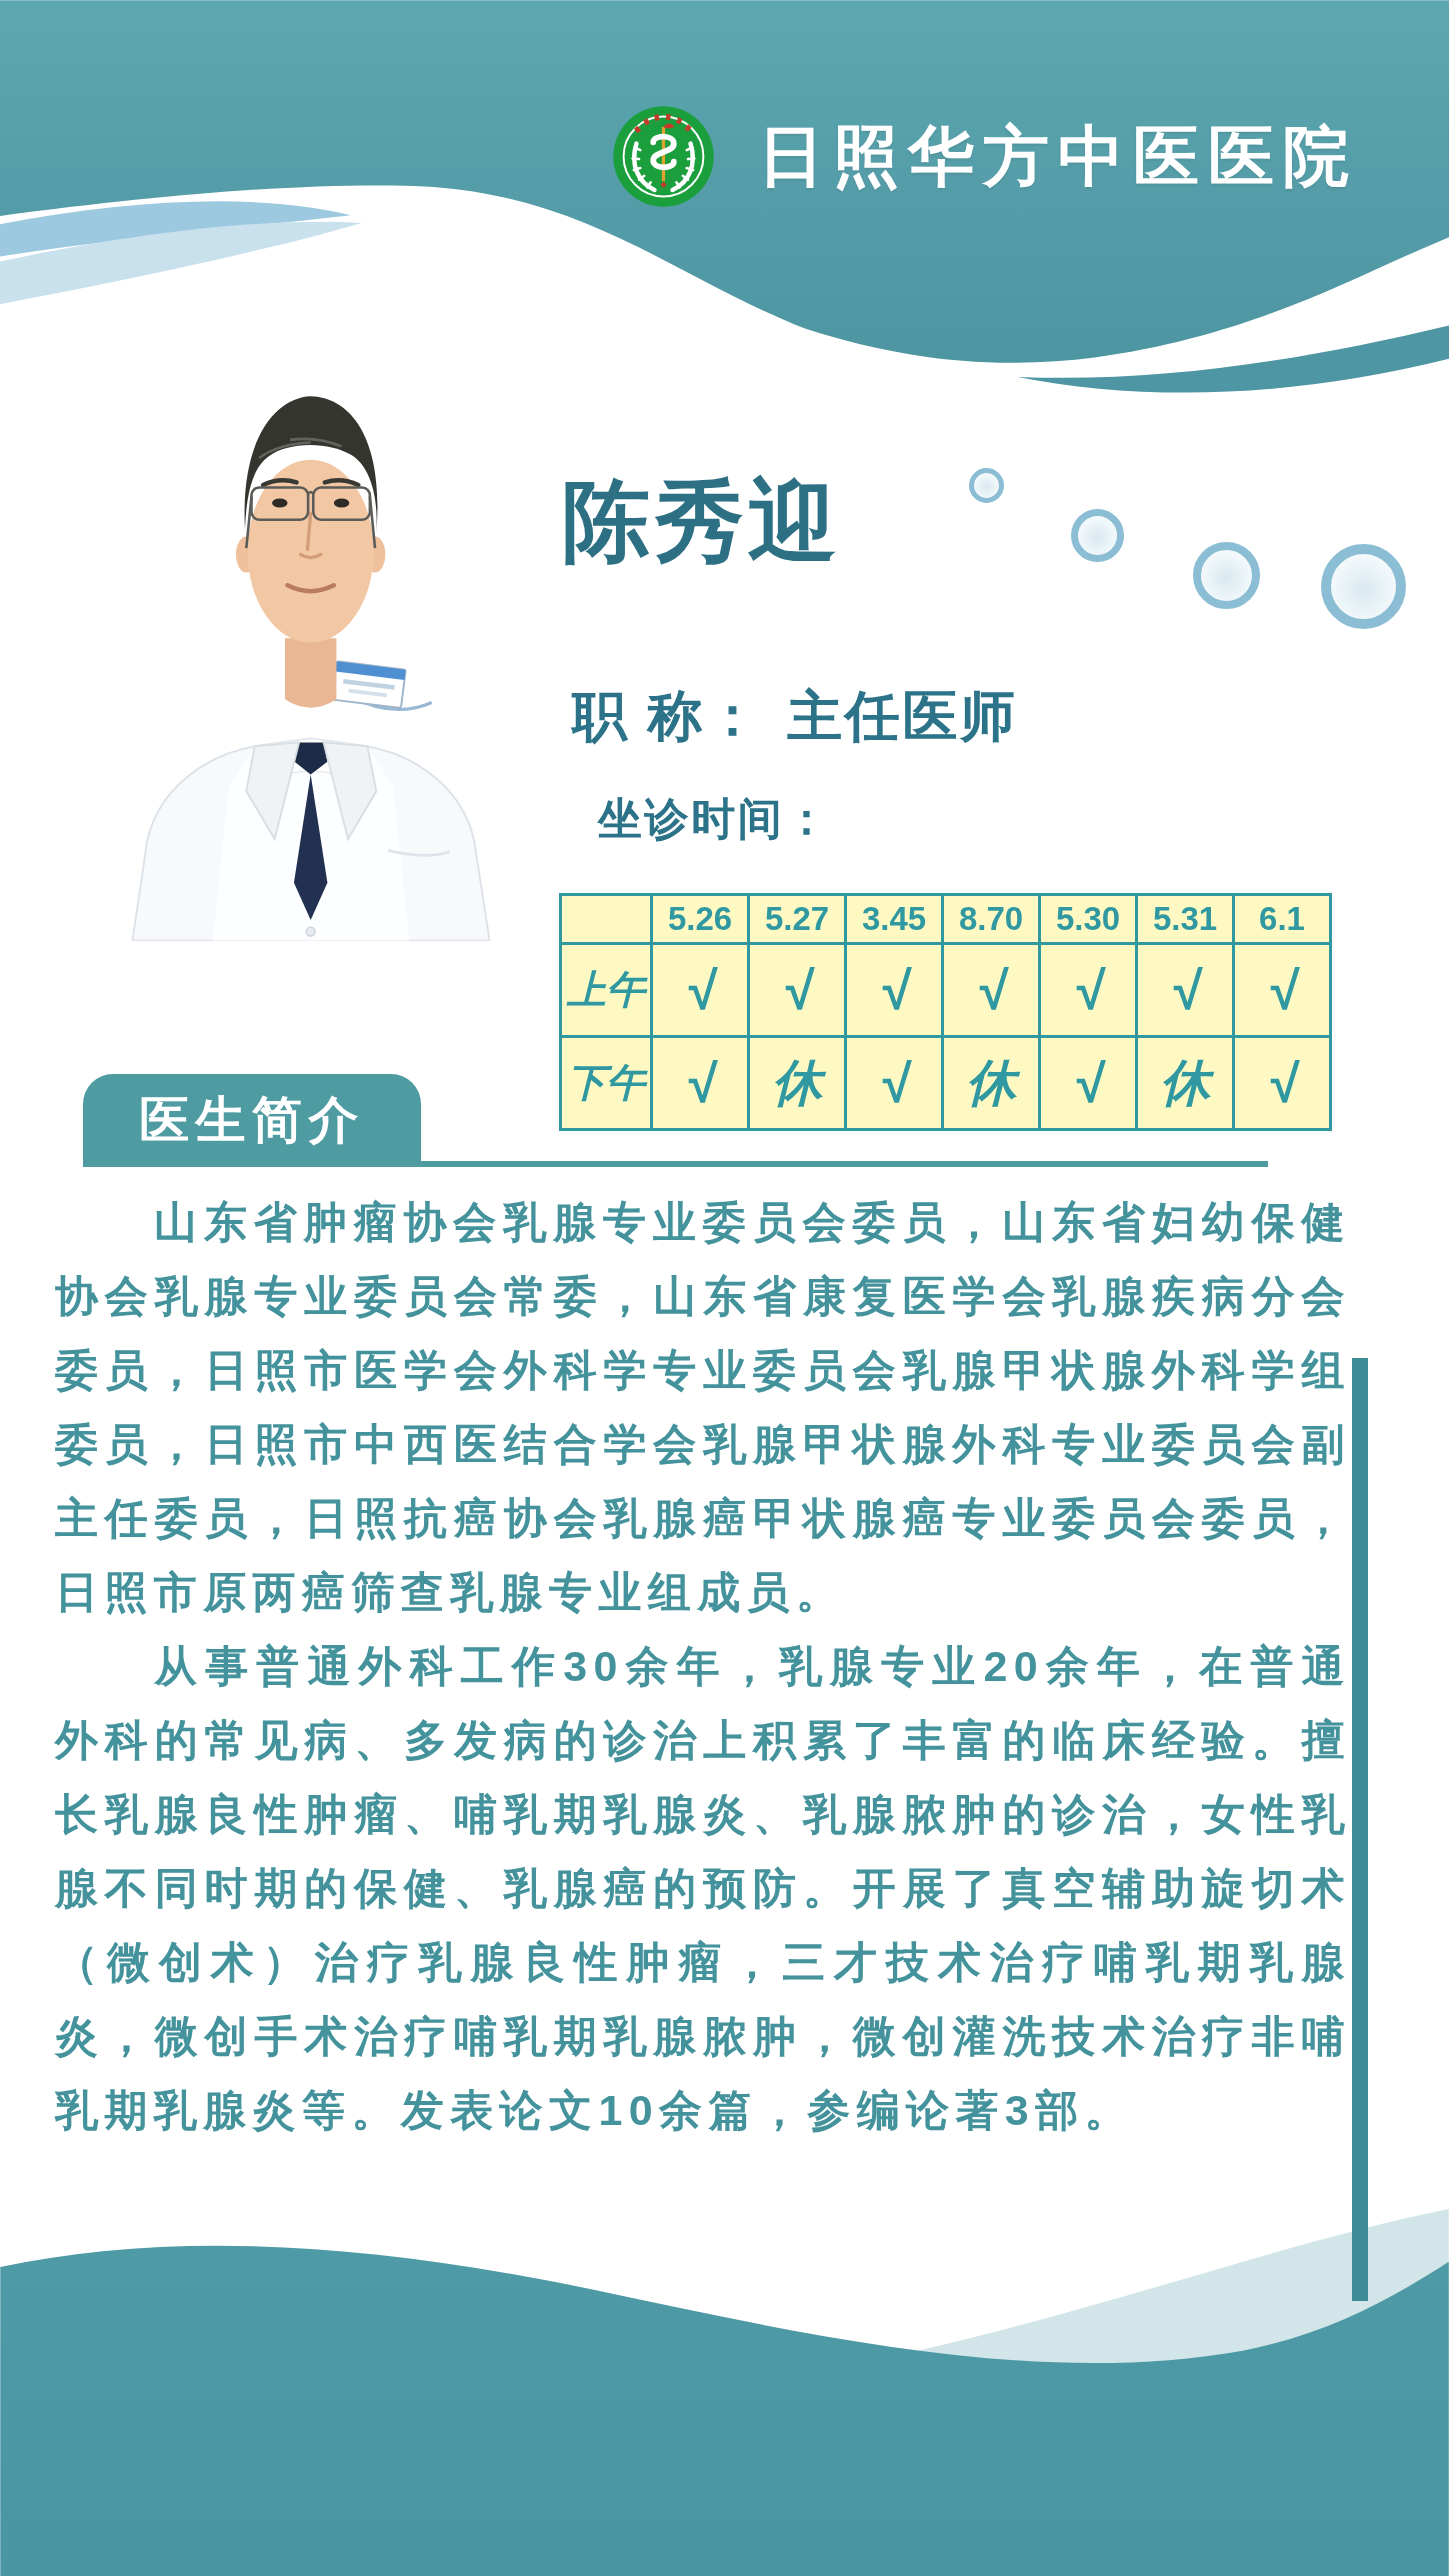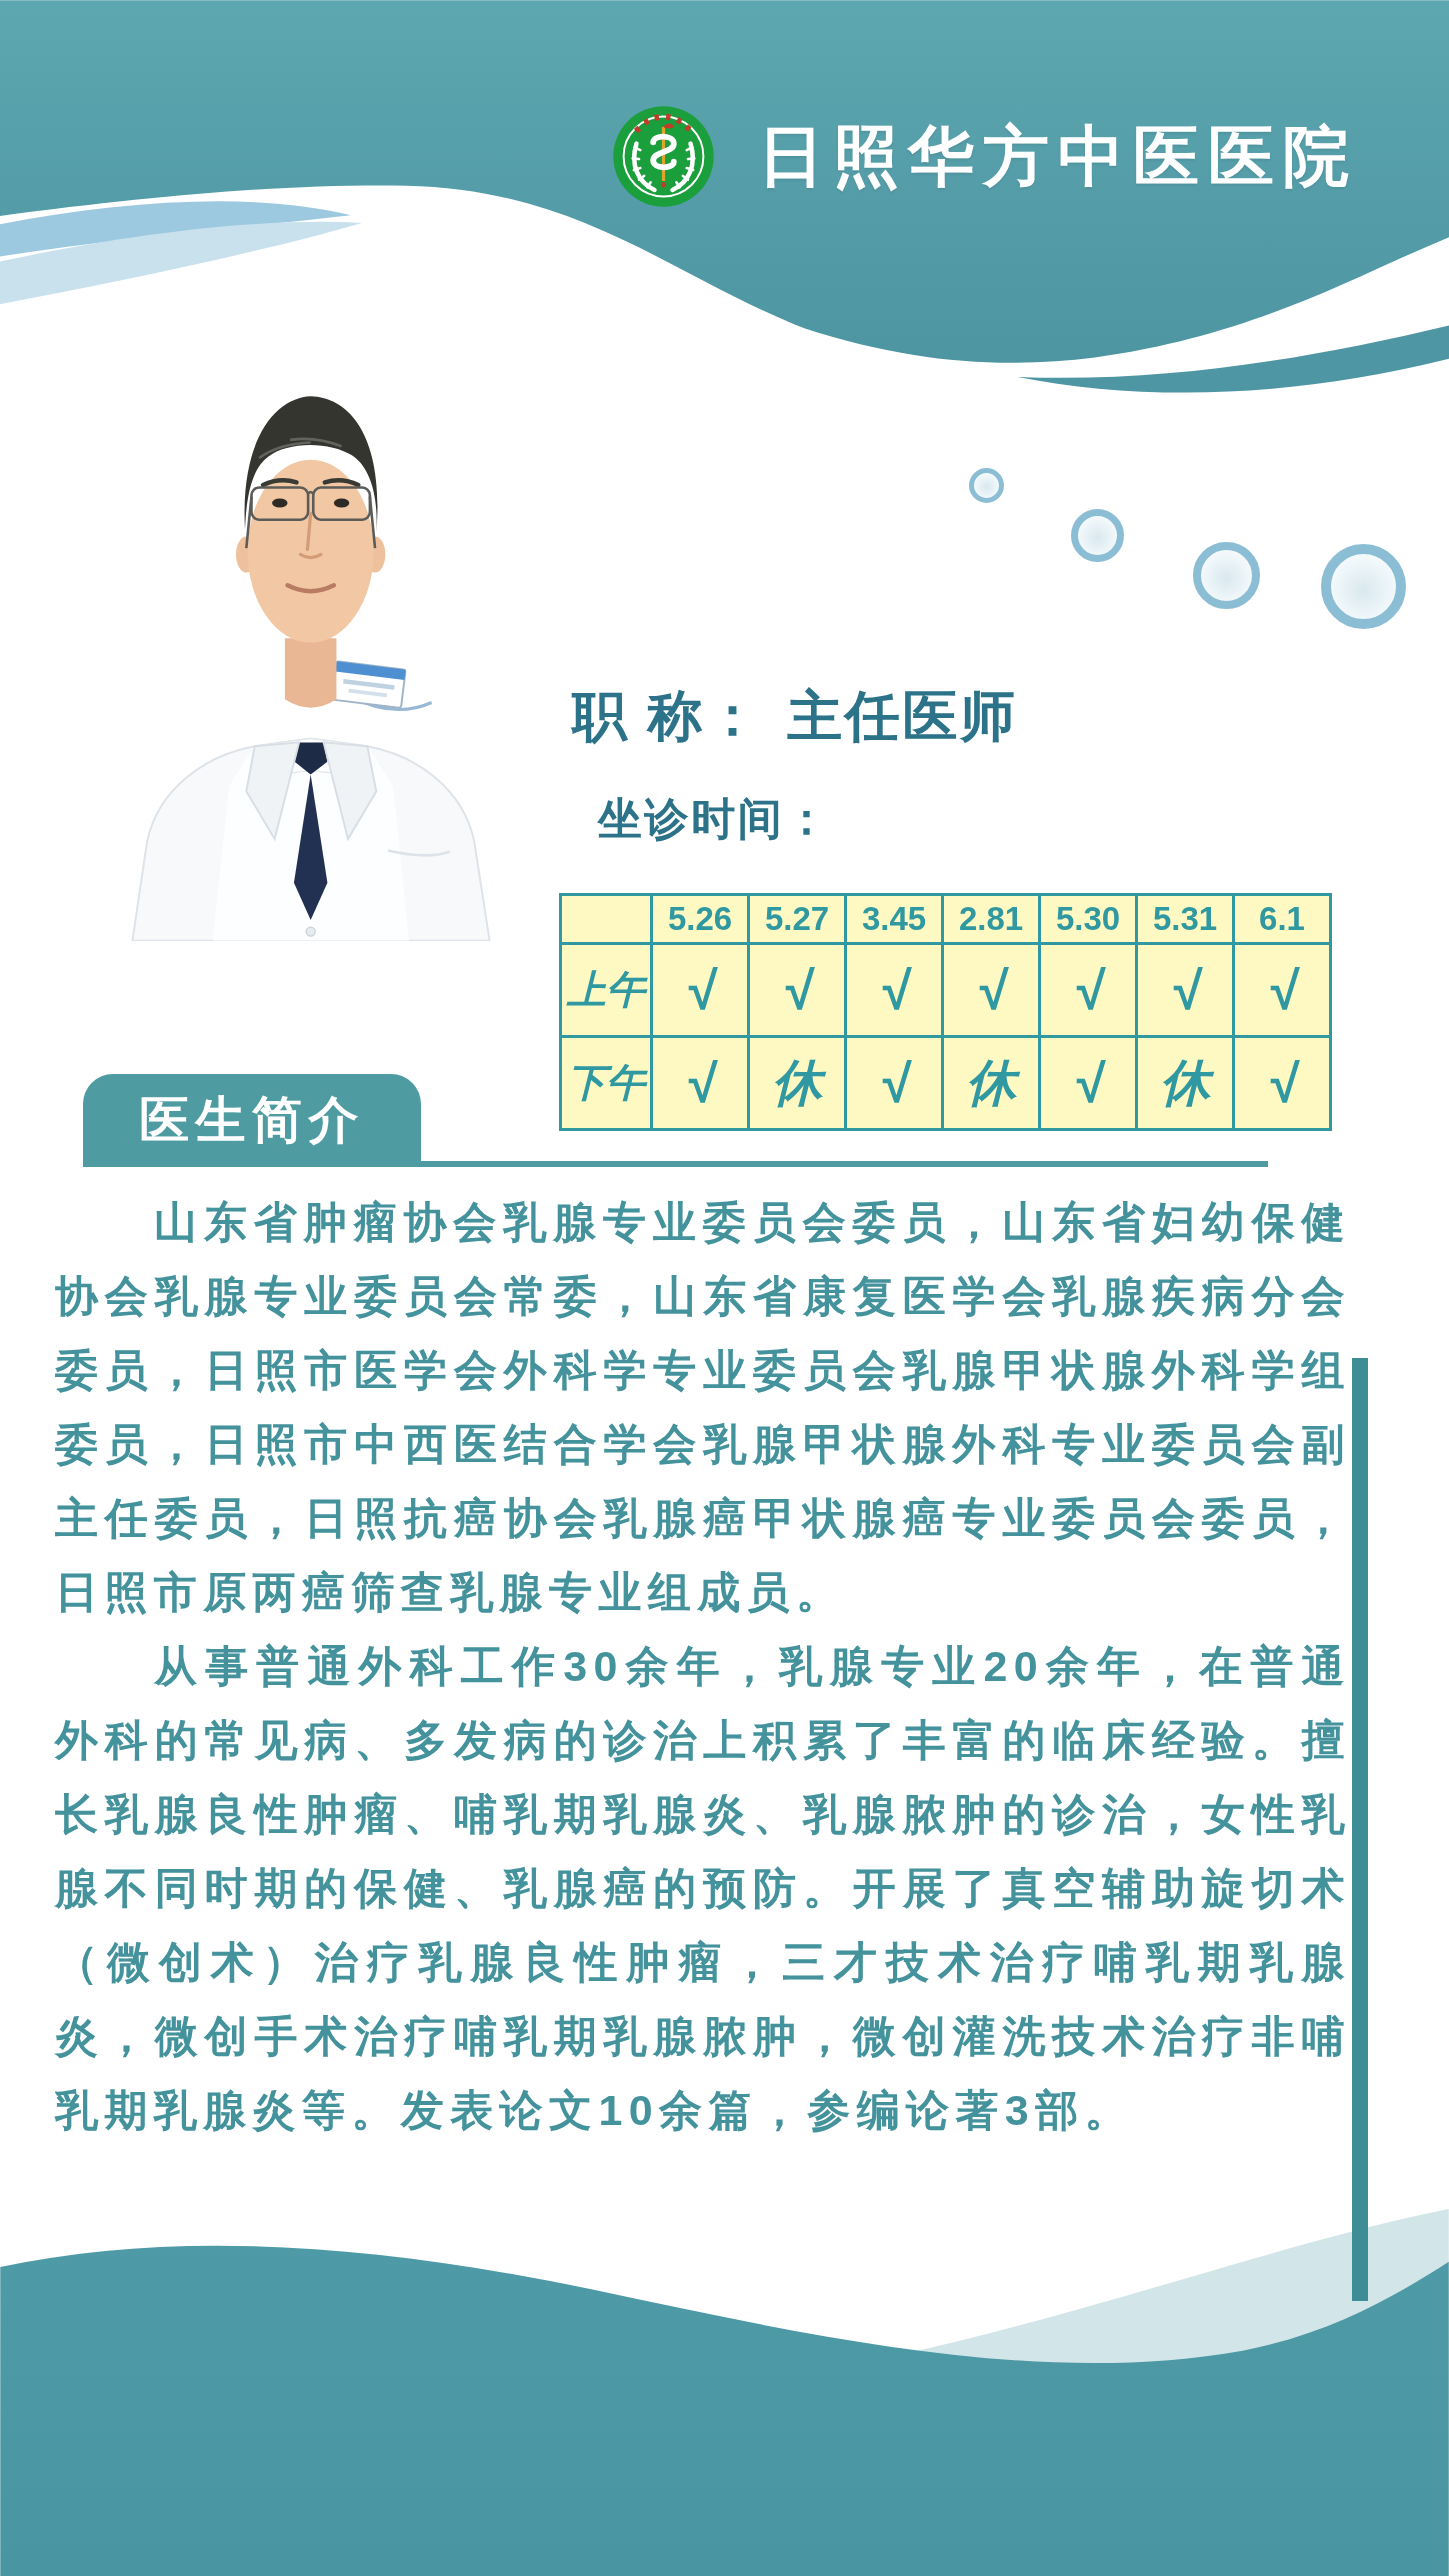--- a/index.html
+++ b/index.html
@@ -169,20 +169,21 @@
       <ellipse cx="284" cy="220" rx="12" ry="7" fill="#2E2A26"></ellipse>
       <ellipse cx="380" cy="220" rx="12" ry="7" fill="#2E2A26"></ellipse>
 
       <path d="M332,236 L327,292 M316,300 q16,10 32,0" stroke="#D49C77" stroke-width="5" fill="none" stroke-linecap="round"></path>
       <path d="M296,348 q36,18 72,0" stroke="#B97C62" stroke-width="7" fill="none" stroke-linecap="round"></path>
 
       <circle cx="332" cy="886" r="7" fill="#E6EBEF" stroke="#C9D2D9" stroke-width="2"></circle>
     </svg>
   </div>
 
+  <div class="doc-name">陈秀迎</div>
 
   <div class="doc-title-line">
     <span>职 称：</span><span class="val">主任医师</span>
   </div>
 
   <div class="doc-sched-label">坐诊时间：</div>
 
   <table class="sched">
     <colgroup>
       <col class="c-label">
@@ -193,21 +194,21 @@
         <col class="c-day">
         <col class="c-day">
         <col class="c-day">
     </colgroup>
     <tbody>
         <tr class="r-head">
       <td class="date"></td>
       <td class="date">5.26</td>
       <td class="date">5.27</td>
       <td class="date">3.45</td>
-      <td class="date">2.81</td>
+      <td class="date">8.70</td>
       <td class="date">5.30</td>
       <td class="date">5.31</td>
       <td class="date">6.1</td>
     </tr>
     <tr class="r-slot">
       <td class="slot-label">上午</td>
       <td class="mark">√</td>
       <td class="mark">√</td>
       <td class="mark">√</td>
       <td class="mark">√</td>

